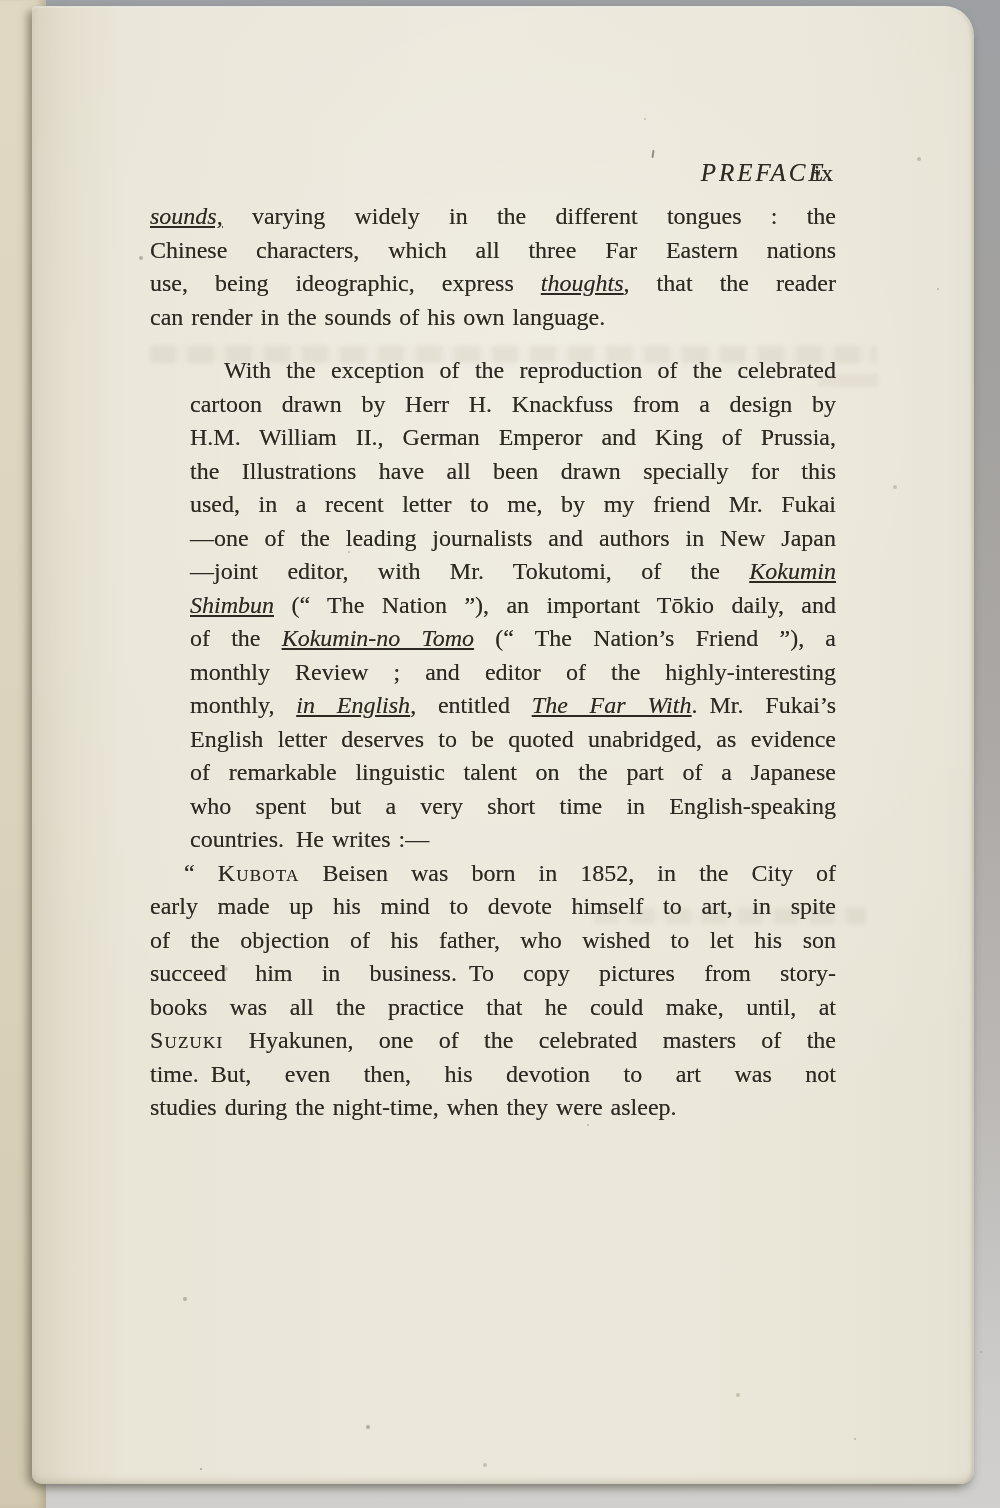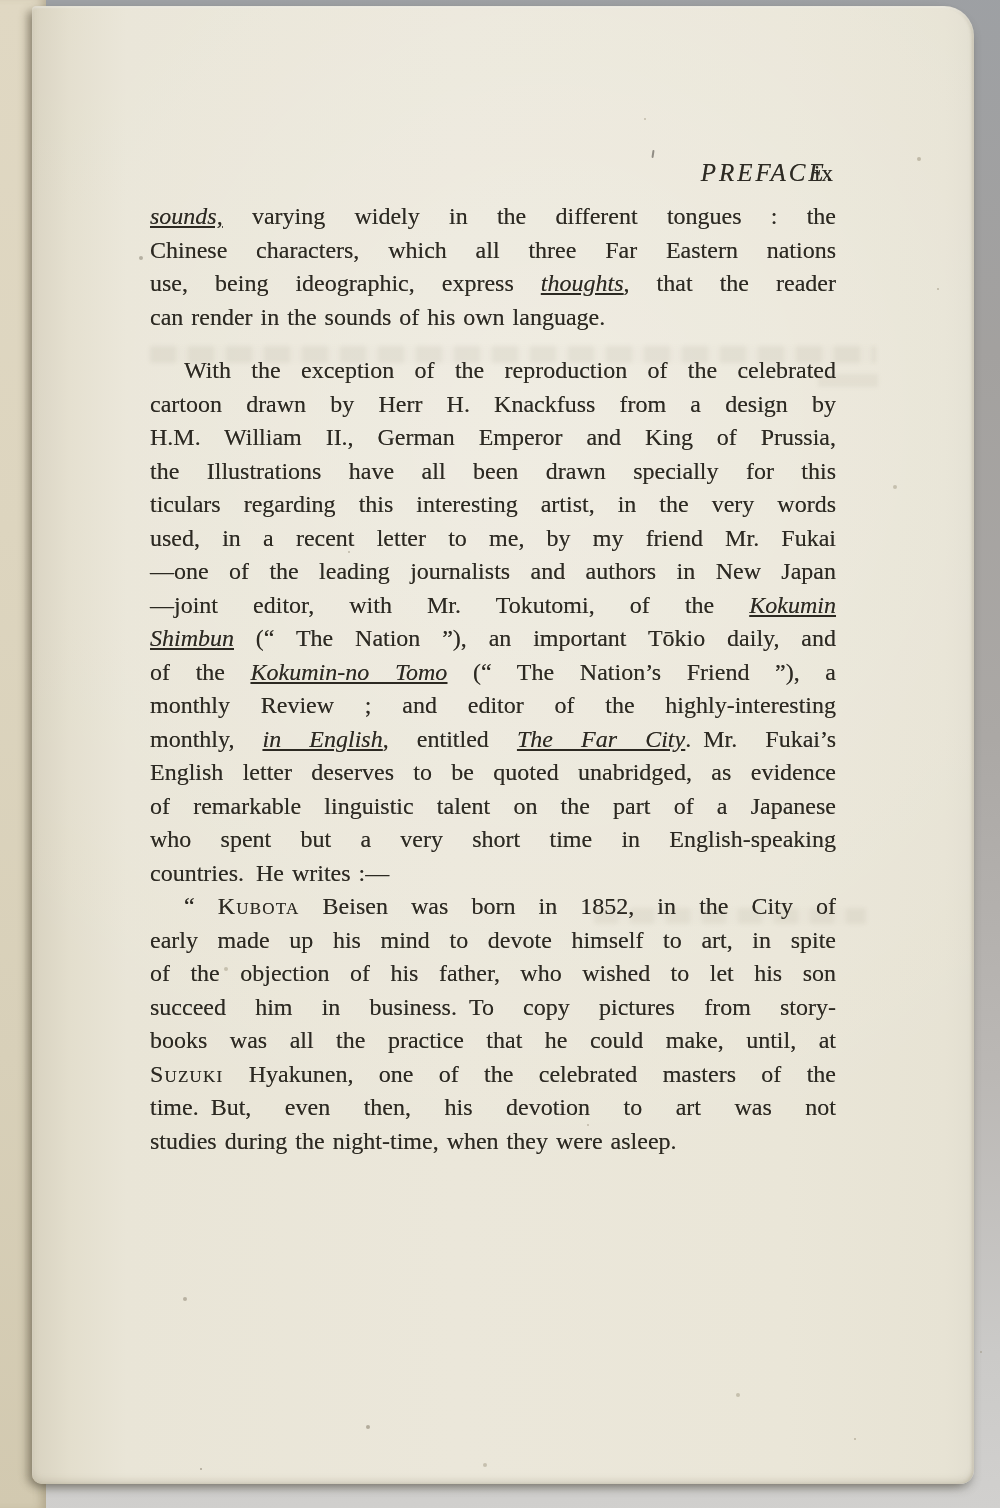--- a/index.html
+++ b/index.html
@@ -32,21 +32,21 @@
   .text-block{
     position:absolute;left:118px;top:152px;width:686px;
     color:#2c2922;font-size:24px;line-height:33.5px;word-spacing:2px;
     text-shadow:0 0 .5px rgba(44,41,34,.55);
   }
   .header-row{position:relative;height:30px;line-height:30px;text-align:right;}
   .title{font-style:italic;font-size:25px;letter-spacing:3px;color:#2e2b24;}
   .folio{position:absolute;right:2px;top:1px;font-size:23px;letter-spacing:1px;font-style:normal;}
   .body{padding-top:12px;}
   .paragraph{margin:0;}
-  .paragraph.gap{margin-top:20px;}
+  .paragraph.gap{margin-top:20px;margin-left:40px;}
   .line{text-align:justify;text-align-last:justify;}
   .line.last{text-align-last:left;}
   .line.indent{text-indent:34px;}
   .it{font-style:italic;text-decoration:underline;}
   .sc{font-variant:small-caps;letter-spacing:1.2px;}
   .ghost{position:absolute;filter:blur(2px);opacity:.6;pointer-events:none;}
   .g1{left:118px;top:340px;width:726px;height:17px;
       background:repeating-linear-gradient(90deg,rgba(125,118,96,.16) 0 26px,rgba(125,118,96,.03) 26px 38px);}
   .g2{left:562px;top:902px;width:272px;height:16px;
       background:repeating-linear-gradient(90deg,rgba(125,118,96,.15) 0 24px,rgba(125,118,96,.03) 24px 36px);}
@@ -96,28 +96,27 @@
           <div class="line"><span class="it">sounds,</span><span> varying widely in the different tongues : the</span></div>
           <div class="line"><span>Chinese characters, which all three Far Eastern nations</span></div>
           <div class="line"><span>use, being ideographic, express </span><span class="it">thoughts</span><span>, that the reader</span></div>
           <div class="line last"><span>can render in the sounds of his own language.</span></div>
         </div>
         <div class="paragraph gap">
           <div class="line indent"><span>With the exception of the reproduction of the celebrated</span></div>
           <div class="line"><span>cartoon drawn by Herr H. Knackfuss from a design by</span></div>
           <div class="line"><span>H.M. William II., German Emperor and King of Prussia,</span></div>
           <div class="line"><span>the Illustrations have all been drawn specially for this</span></div>
-          <div class="line"><span>ticulars regarding this interesting artist, in the very words</span></div>
           <div class="line"><span>used, in a recent letter to me, by my friend Mr. Fukai</span></div>
           <div class="line"><span>—one of the leading journalists and authors in New Japan</span></div>
           <div class="line"><span>—joint editor, with Mr. Tokutomi, of the </span><span class="it">Kokumin</span></div>
           <div class="line"><span class="it">Shimbun</span><span> (“ The Nation ”), an important Tōkio daily, and</span></div>
           <div class="line"><span>of the </span><span class="it">Kokumin-no Tomo</span><span> (“ The Nation’s Friend ”), a</span></div>
           <div class="line"><span>monthly Review ; and editor of the highly-interesting</span></div>
-          <div class="line"><span>monthly, </span><span class="it">in English</span><span>, entitled </span><span class="it">The Far City</span><span>. Mr. Fukai’s</span></div>
+          <div class="line"><span>monthly, </span><span class="it">in English</span><span>, entitled </span><span class="it">The Far With</span><span>. Mr. Fukai’s</span></div>
           <div class="line"><span>English letter deserves to be quoted unabridged, as evidence</span></div>
           <div class="line"><span>of remarkable linguistic talent on the part of a Japanese</span></div>
           <div class="line"><span>who spent but a very short time in English-speaking</span></div>
           <div class="line last"><span>countries. He writes :—</span></div>
         </div>
         <div class="paragraph">
           <div class="line indent"><span>“ </span><span class="sc">Kubota</span><span> Beisen was born in 1852, in the City of</span></div>
           <div class="line"><span>early made up his mind to devote himself to art, in spite</span></div>
           <div class="line"><span>of the objection of his father, who wished to let his son</span></div>
           <div class="line"><span>succeed him in business. To copy pictures from story-</span></div>

